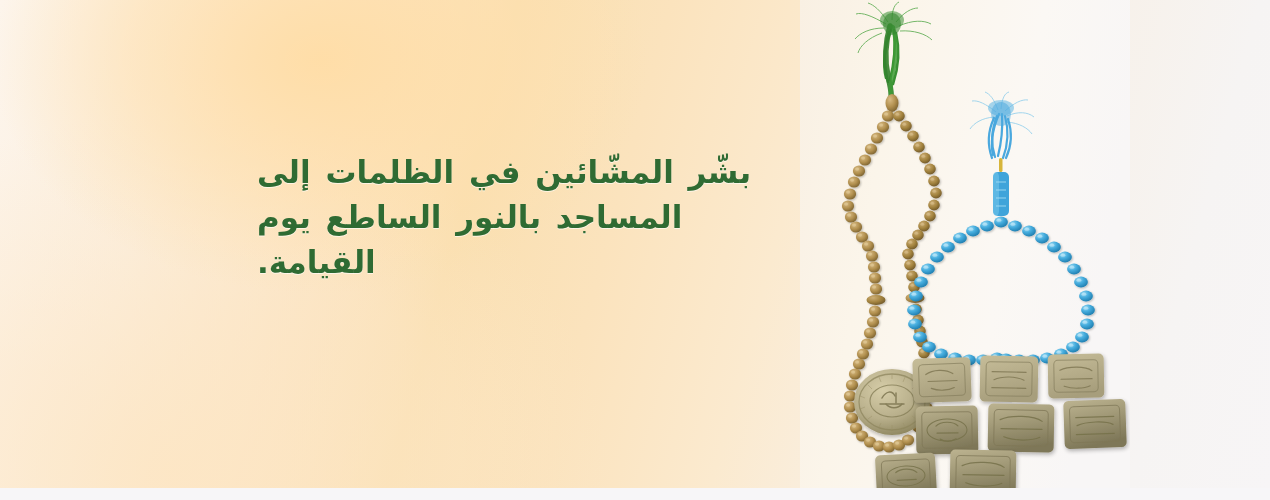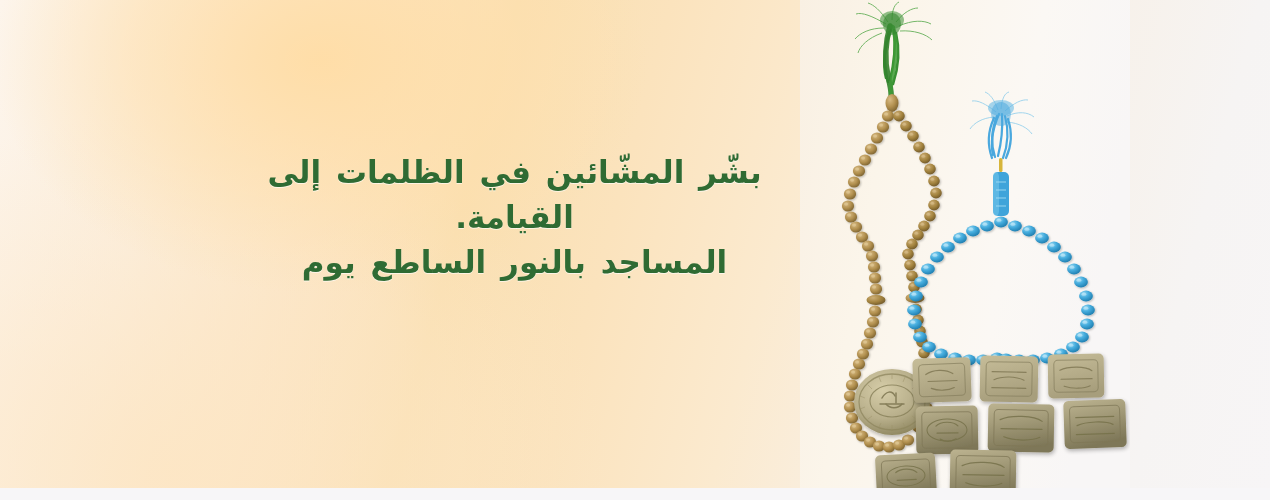--- a/index.html
+++ b/index.html
@@ -57,21 +57,21 @@
     height: 12px;
     background: #f7f6f8;
   }
 
   
   .headline-wrap {
     position: absolute;
     right: 498px;
     top: 150px;
     width: 515px;
-    text-align: center;
+    text-align: left;
     direction: rtl;
   }
 
   .headline {
     margin: 0;
     font-family: "DejaVu Sans", sans-serif;
     font-size: 31px;
     line-height: 1.45;
     font-weight: 700;
     color: #2f6b33;
@@ -467,18 +467,18 @@
             <path d="M166 483 C176 487 194 487 202 483"></path>
           </g>
         </g>
 
       </g>
     </svg>
   </div>
 
   <div class="headline-wrap">
     <p class="headline">بشّر المشّائين في الظلمات إلى</p>
+    <p class="headline">المساجد  بالنور  الساطع  يوم</p>
     <p class="headline">القيامة.</p>
-    <p class="headline">المساجد  بالنور  الساطع  يوم</p>
   </div>
 
   <div class="banner-bottom-strip"></div>
 </div>
 
 </body></html>

